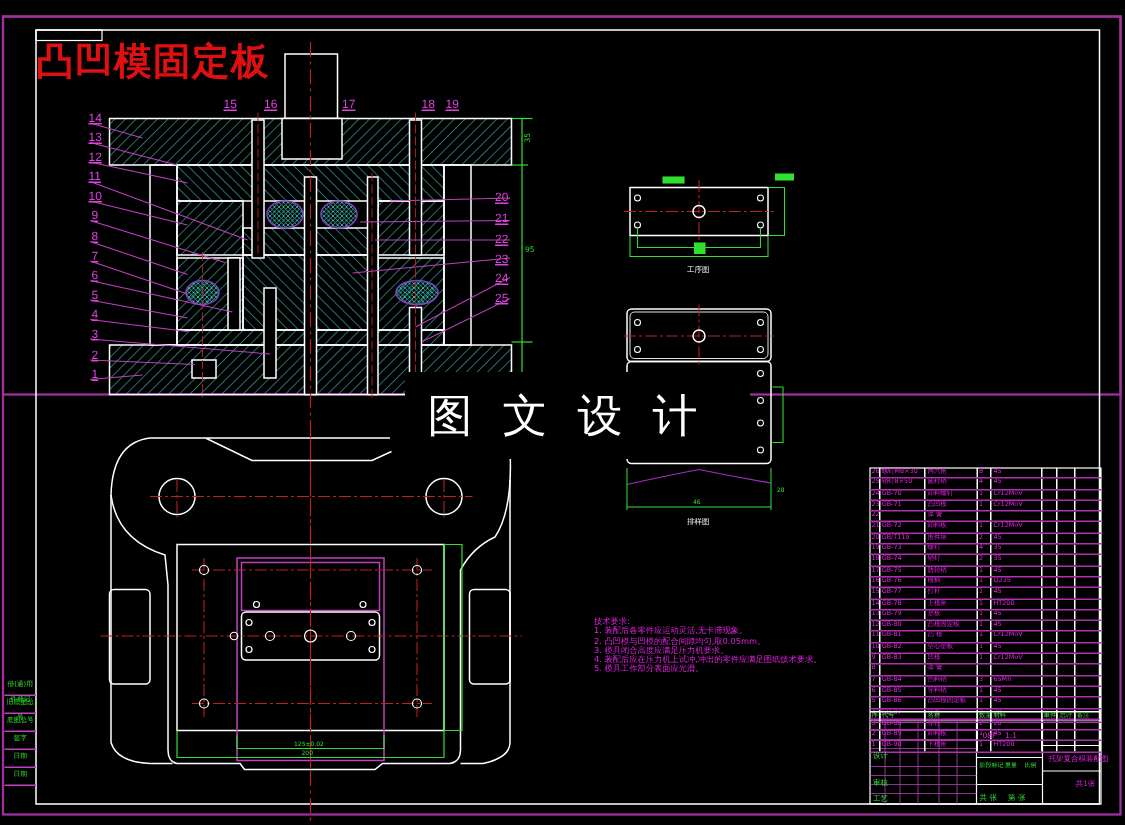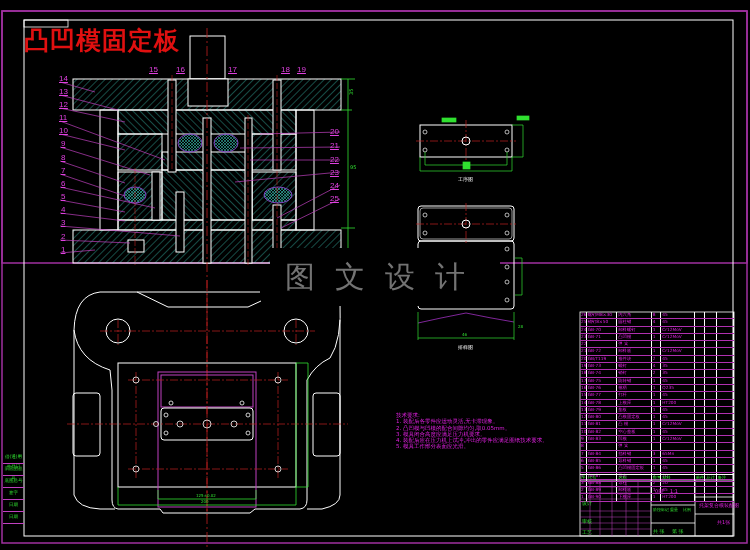--- a/index.html
+++ b/index.html
@@ -1,19 +1,19 @@
 <!DOCTYPE html>
 <html><head>
 <meta charset="utf-8">
 <style>
   html,body{margin:0;padding:0;background:#000;}
   body{width:750px;height:550px;position:relative;overflow:hidden;font-family:"DejaVu Sans",sans-serif;}
   svg{position:absolute;left:0;top:0;}
   .title{position:absolute;left:24px;top:24px;color:#e01010;font-family:"DejaVu Sans",sans-serif;font-weight:bold;font-size:25px;letter-spacing:1px;}
-  .wm{position:absolute;left:270px;top:248px;width:230px;height:58px;background:#000;color:#737373;font-family:Liberation Mono, monospace;font-size:30px;letter-spacing:20px;display:flex;align-items:center;justify-content:center;}
+  .wm{position:absolute;left:270px;top:248px;width:230px;height:58px;background:#000;color:#ffffff;font-family:Liberation Mono, monospace;font-size:30px;letter-spacing:20px;display:flex;align-items:center;justify-content:center;}
   .callout{position:absolute;color:#e040e0;font-family:"Liberation Sans",sans-serif;font-size:8px;text-decoration:underline;}
   .notes{position:absolute;left:396px;top:412px;color:#e020e0;font-family:"DejaVu Sans",sans-serif;font-size:5.5px;line-height:6.3px;}
   .small-label{position:absolute;color:#fff;font-family:"DejaVu Sans",sans-serif;font-size:5px;}
   .bom{position:absolute;left:580px;top:312px;width:154px;}
   .bom-row{display:flex;height:6.3px;border-bottom:0.6px solid #b030b0;font-size:4.3px;color:#e020e0;line-height:6.3px;overflow:hidden;white-space:nowrap;}
   .bom-row span{border-right:0.6px solid #fff;overflow:hidden;padding-left:1px;}
   .c1{width:5px}.c2{width:30px}.c3{width:34px}.c4{width:8px}.c5{width:33px}.c6{width:9px}.c7{width:10px}.c8{width:16px}
   .leftbar{position:absolute;left:3px;top:452px;width:21px;}
   .leftbar div{height:11px;border-bottom:1px solid #c040c0;color:#30e030;font-size:4.5px;line-height:10px;text-align:center;}
   .tb-text{position:absolute;font-size:5px;font-family:"DejaVu Sans",sans-serif;}

